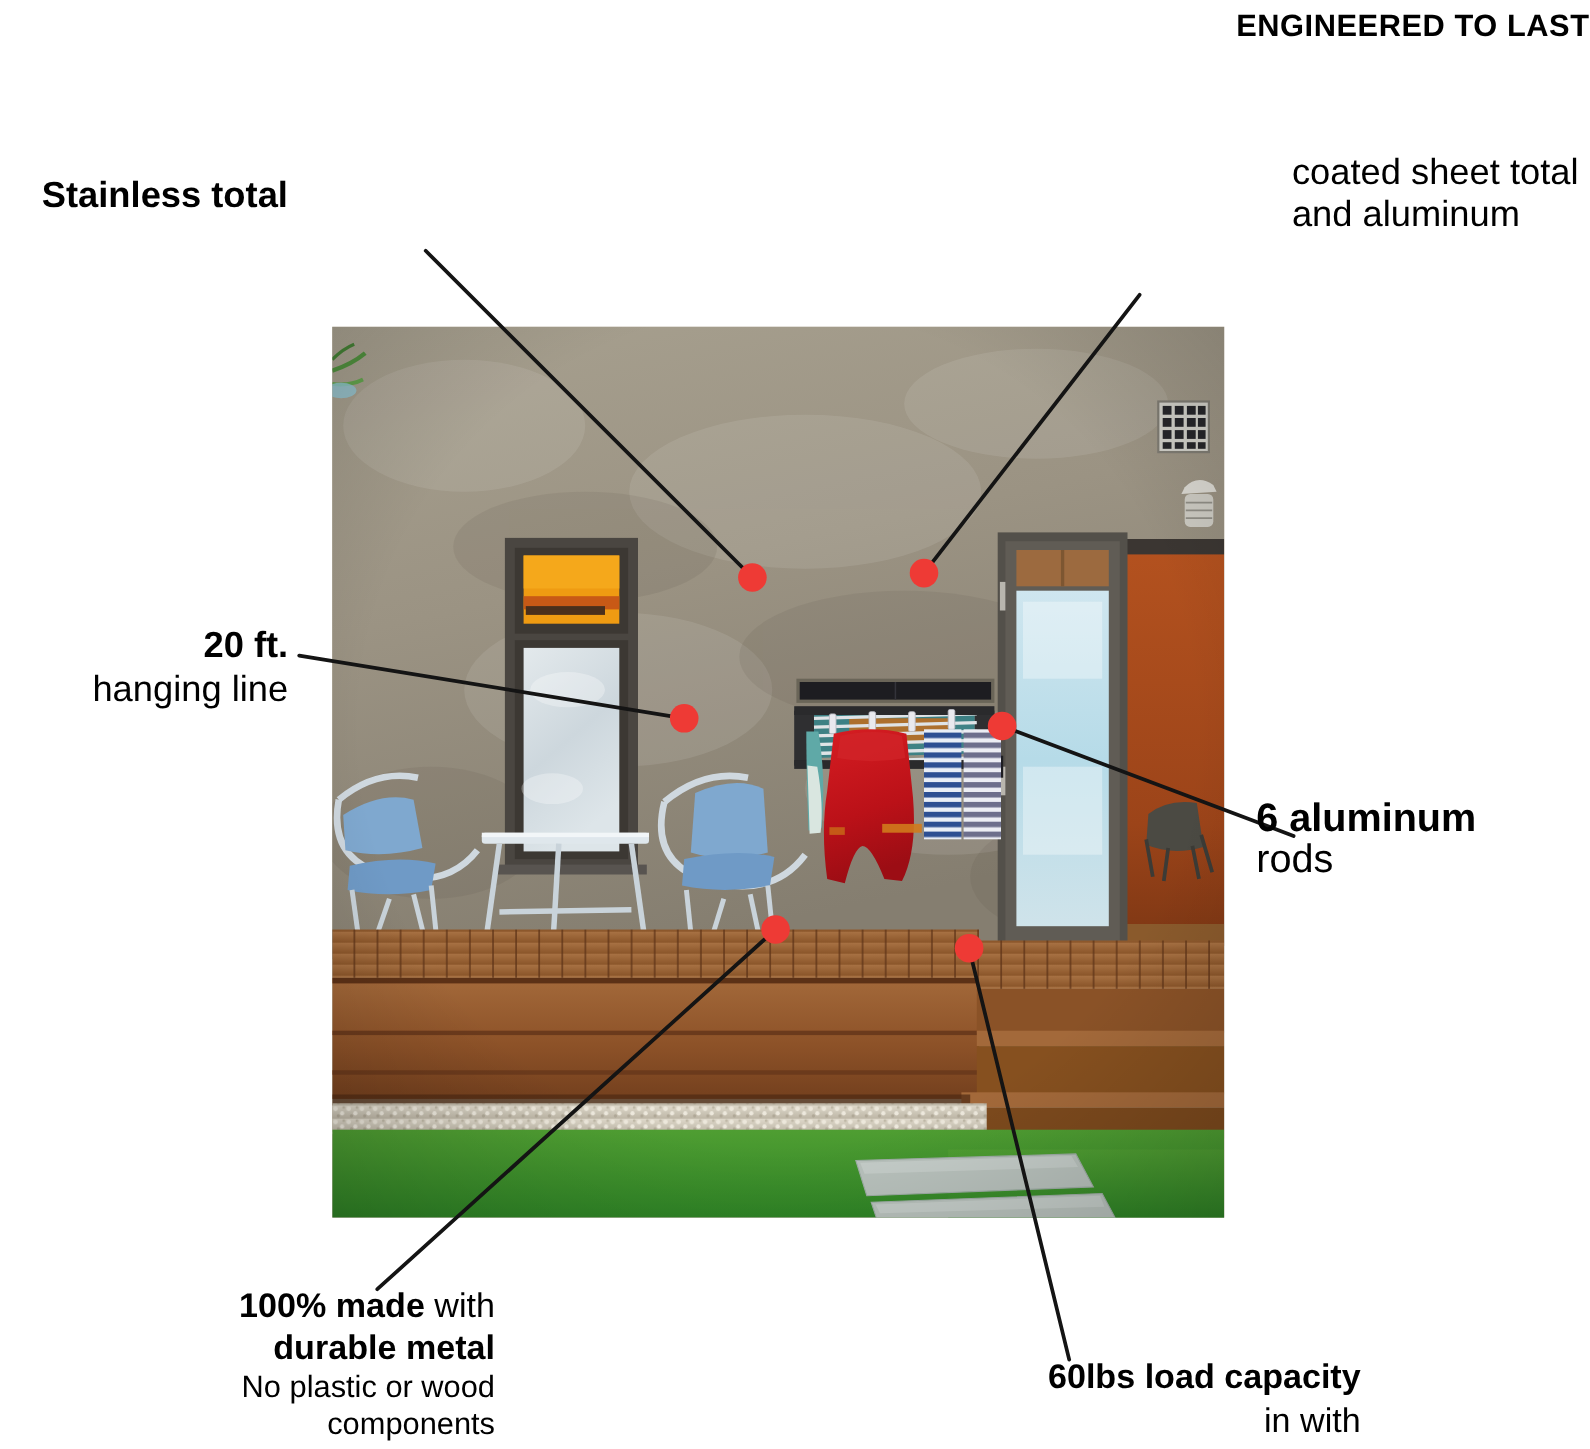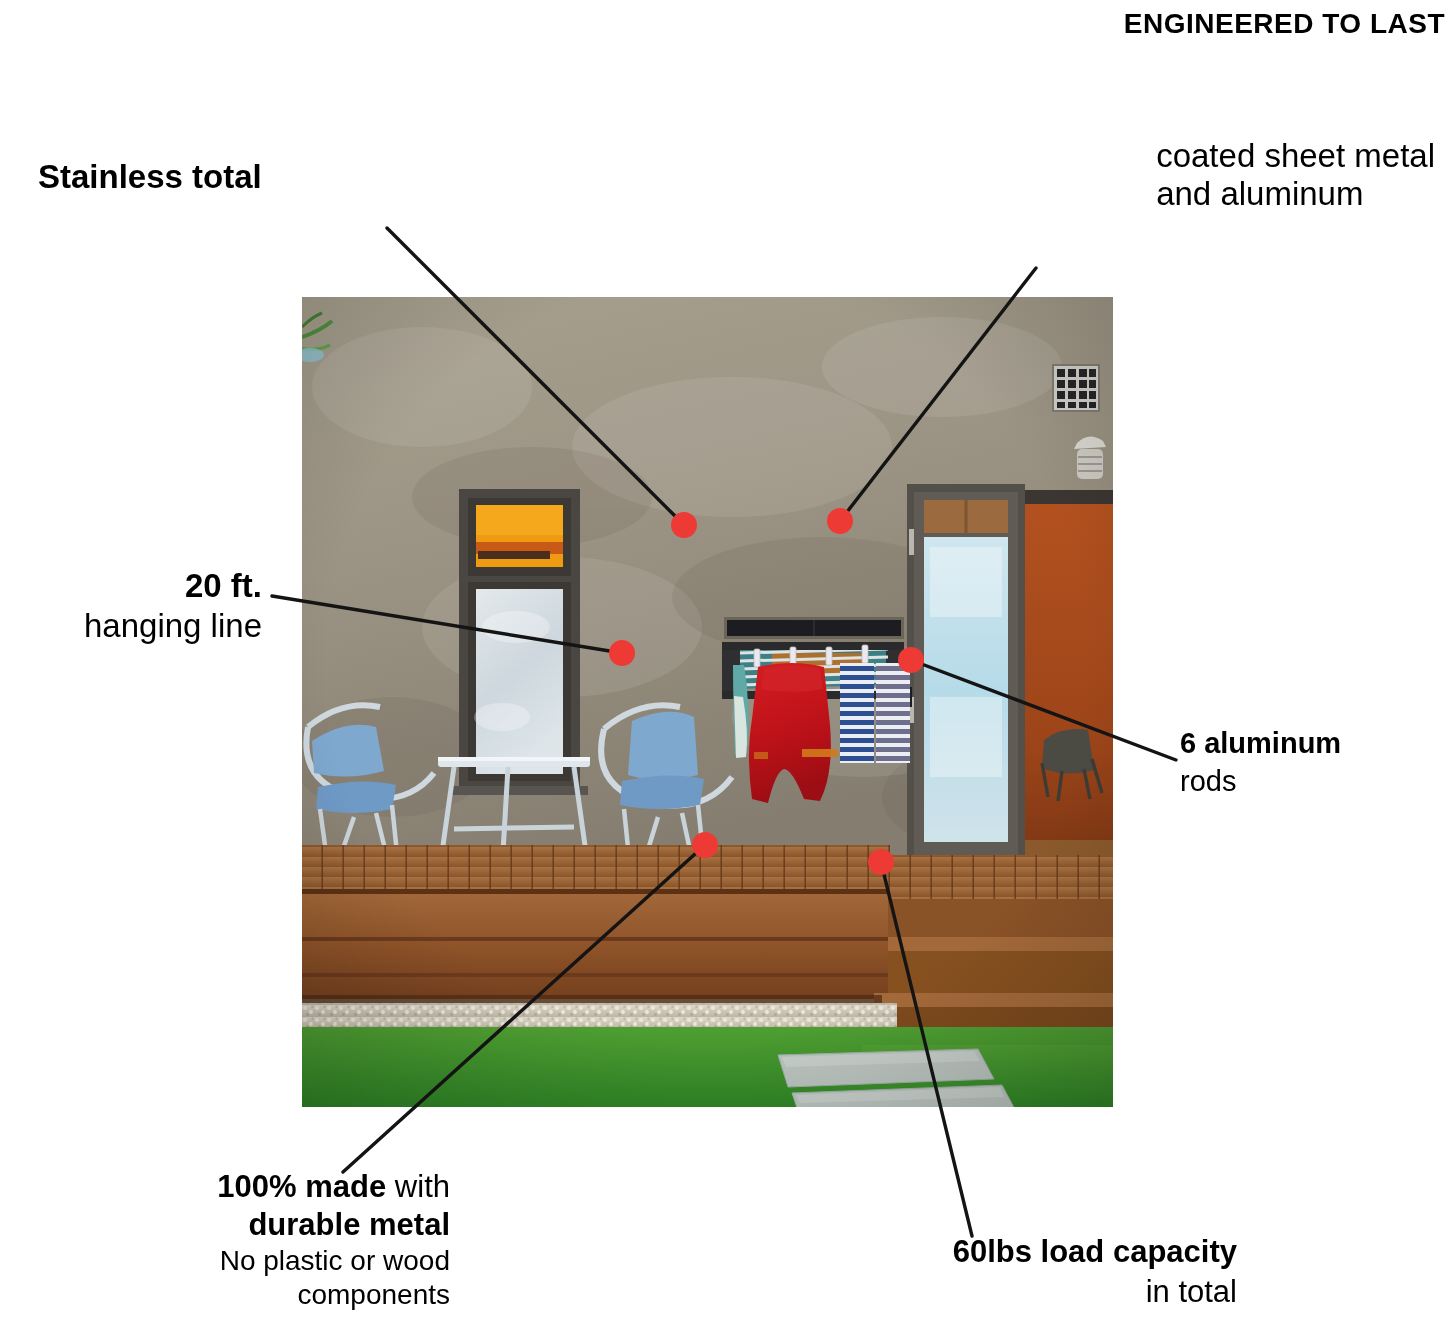--- a/index.html
+++ b/index.html
@@ -44,21 +44,21 @@
   .l-left  { text-align:left; }
   .l-right { text-align:right; }
 
   #c-stainless  { left:38px;  top:158px;  font-size:33px; line-height:38px; }
   #c-stainless .ln.reg { font-size:33px; }
 
   #c-electro    { right:10px; top:137px;  font-size:33px; line-height:38px; }
 
   #c-20ft       { left:0px;   top:566px;  width:262px; font-size:33px; line-height:40px;padding-left:30px; }
 
-  #c-rods       { left:1180px; top:724px; font-size:29px; line-height:38px; }
+  #c-rods       { left:1142px; top:724px; font-size:36px; line-height:38px; }
 
   #c-made       { left:60px;  top:1168px; width:390px; font-size:31px; line-height:38px; }
   #c-made .small { font-size:28px; line-height:34px; }
 
   #c-load       { left:745px; top:1232px; width:492px; font-size:31px; line-height:40px; }
 
   
   #leaders {
     position:absolute; left:0; top:0;
     width:1445px; height:1317px;
@@ -387,21 +387,21 @@
     <circle cx="705" cy="845" r="13"></circle>
     <circle cx="881" cy="862" r="13"></circle>
   </g>
 </svg>
 
 <div class="callout l-left" id="c-stainless">
   <span class="ln bold">Stainless total</span>
 </div>
 
 <div class="callout l-left" id="c-electro">
-  <span class="ln reg">coated sheet metal</span>
+  <span class="ln reg">coated sheet total</span>
   <span class="ln reg">and aluminum</span>
 </div>
 
 <div class="callout l-right" id="c-20ft">
   <span class="ln bold">20 ft.</span>
   <span class="ln reg">hanging line</span>
 </div>
 
 <div class="callout l-left" id="c-rods">
   <span class="ln bold">6 aluminum</span>
@@ -410,14 +410,14 @@
 
 <div class="callout l-right" id="c-made">
   <span class="ln"><b>100% made</b><span> with</span></span>
   <span class="ln bold">durable metal</span>
   <span class="ln reg small">No plastic or wood</span>
   <span class="ln reg small">components</span>
 </div>
 
 <div class="callout l-right" id="c-load">
   <span class="ln bold">60lbs load capacity</span>
-  <span class="ln reg">in total</span>
+  <span class="ln reg">in with</span>
 </div>
 
 </body></html>

